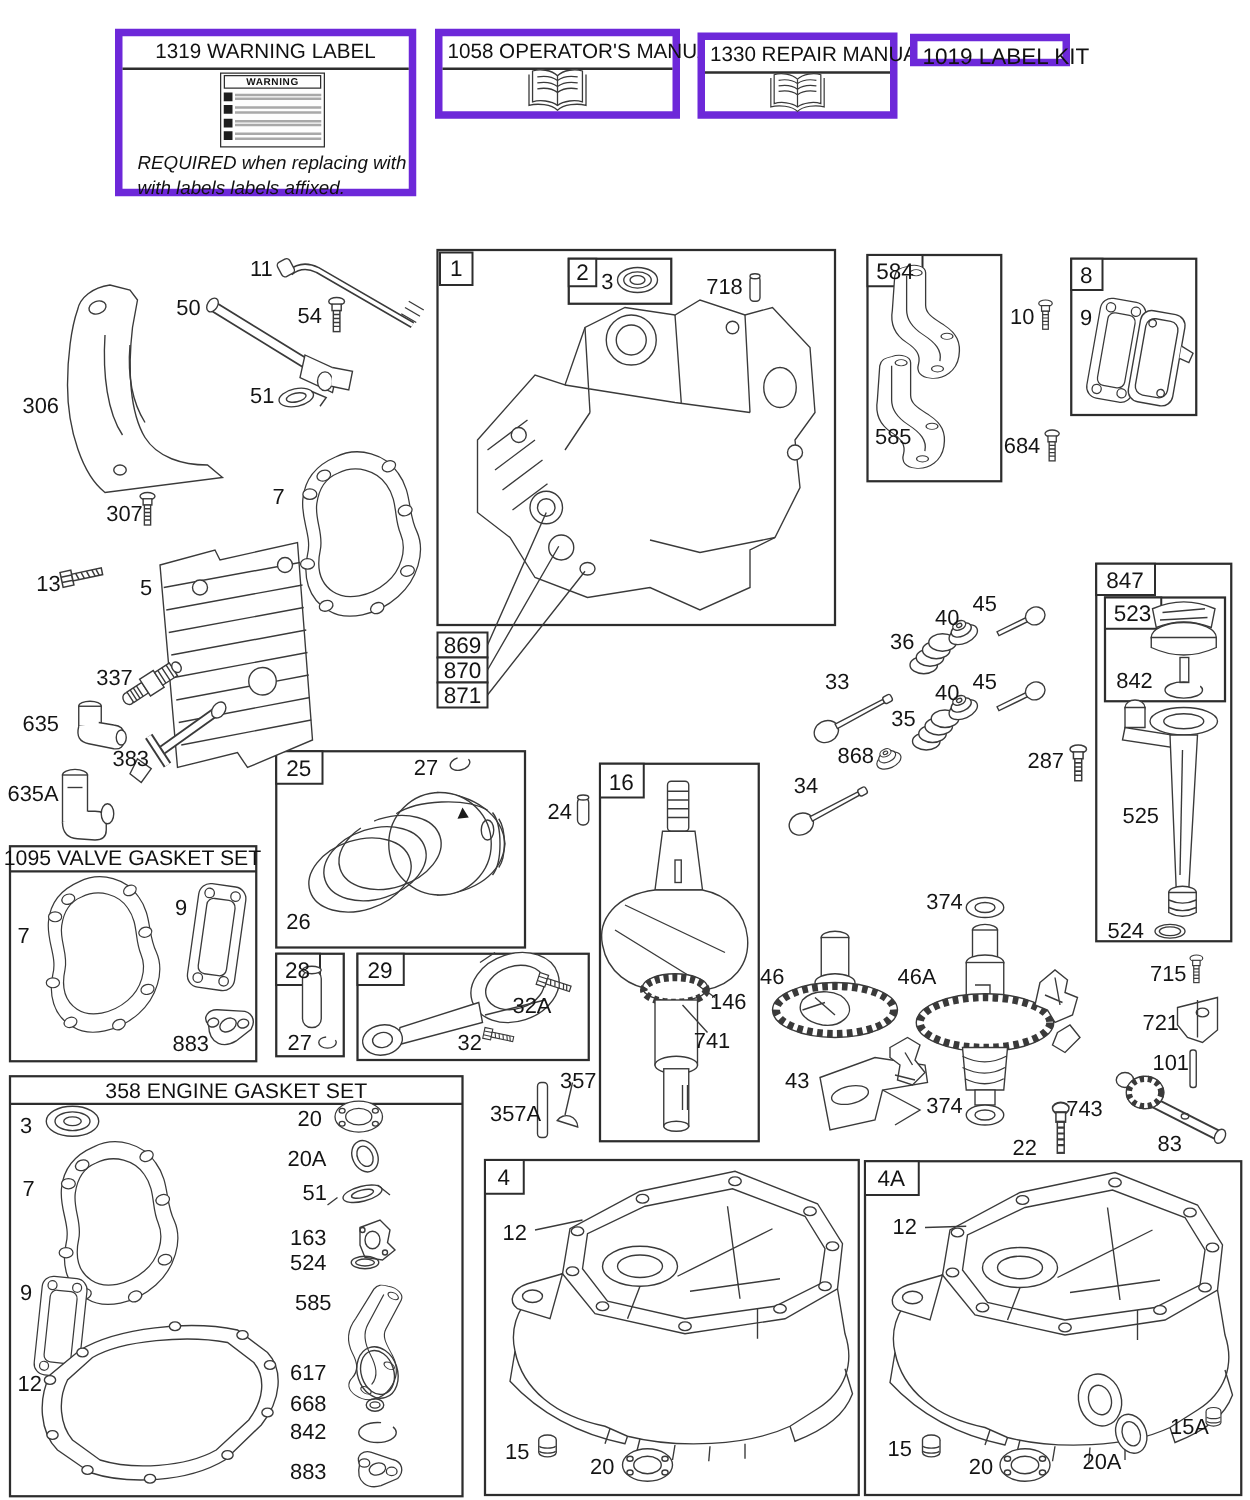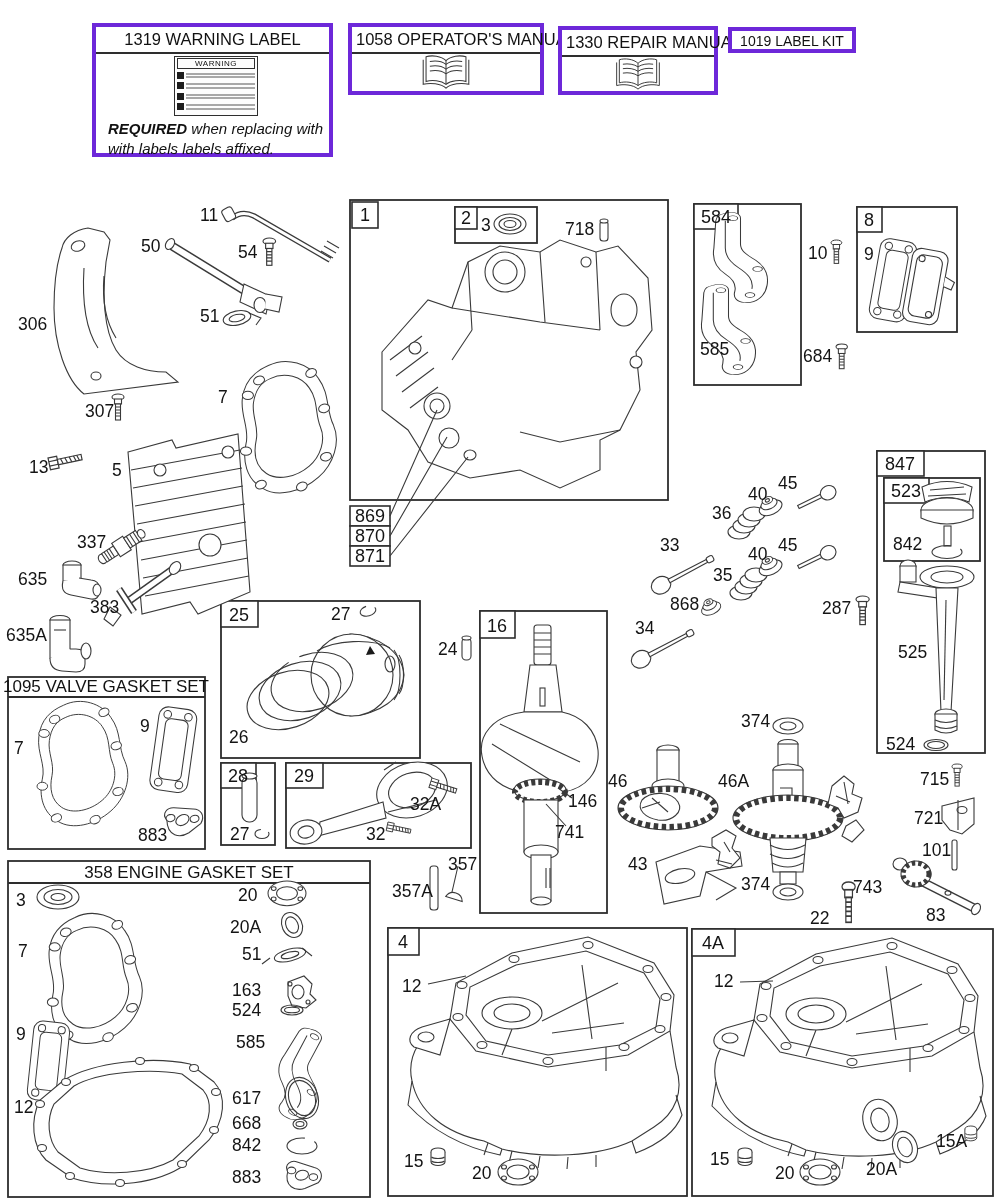--- a/index.html
+++ b/index.html
@@ -1,26 +1,26 @@
 <!DOCTYPE html>
 <html><head>
 <meta charset="utf-8">
 <style>
   *{margin:0;padding:0;box-sizing:border-box}
   html,body{background:#fff}
   body{width:1000px;height:1200px;font-family:"Liberation Sans",sans-serif;color:#111}
   #stage{position:relative;width:1000px;height:1200px;background:#fff;overflow:hidden}
   svg#diag{position:absolute;left:0;top:0}
-  .tbox{position:absolute;border:4px solid #6d28d9;background:#fff}
+  .tbox{position:absolute;border:6px solid #6d28d9;background:#fff}
   .tbox .bar{display:block;text-align:center;font-size:16.5px;color:#111;padding:3px 4px;border-bottom:2px solid #2e2e2e;white-space:nowrap}
   .tbox.nobar .bar{border-bottom:none;padding:2px 4px}
   .note{position:absolute;left:12px;top:92px;font-style:italic;font-size:15px;line-height:1.35;color:#111}
-  .note b{font-weight:bold}
+  .note b{font-weight:normal}
   .sticker{position:absolute;left:78px;top:29px;width:84px;height:60px;border:1.5px solid #2e2e2e;background:#fdfdfd;padding:1px 2px}
-  .sticker-head{border:1px solid #2e2e2e;font-size:8px;font-weight:normal;text-align:center;line-height:1.15;letter-spacing:.5px}
+  .sticker-head{border:1px solid #2e2e2e;font-size:8px;font-weight:bold;text-align:center;line-height:1.15;letter-spacing:.5px}
   .srow{display:flex;gap:2px;margin-top:2px;align-items:center}
   .srow .ic{width:7px;height:7px;background:#1c1c1c;flex:0 0 auto}
   .srow .tl{flex:1}
   .srow .tl i{display:block;height:2px;background:#a8a8a8;margin:1.5px 0}
   .bookwrap{display:flex;justify-content:center;align-items:center;height:calc(100% - 28px)}
   
   .fw{fill:#fff;stroke:#3a3a3a;stroke-width:1.1}
   .ln{fill:none;stroke:#3a3a3a;stroke-width:1.1}
   .wh{fill:none;stroke:#fff}
   .box{fill:none;stroke:#2d2d2d;stroke-width:1.8}
@@ -689,16 +689,16 @@
       <svg width="48" height="36" viewBox="0 0 54 40">
         <path d="M27 8 C22 3 12 2 6 4 L6 30 C12 28 22 29 27 33 C32 29 42 28 48 30 L48 4 C42 2 32 3 27 8 Z" class="fw"></path>
         <path d="M27 8 V33" class="ln"></path>
         <path d="M3 7 L3 33 C10 31 22 32 27 37 C32 32 44 31 51 33 L51 7" class="ln"></path>
         <path d="M10 9 C16 8 23 9 27 12 M10 14 C16 13 23 14 27 17 M10 19 C16 18 23 19 27 22 M44 9 C38 8 31 9 27 12 M44 14 C38 13 31 14 27 17 M44 19 C38 18 31 19 27 22" class="ln"></path>
       </svg>
     </div>
   </div>
 
   <div class="tbox nobar" style="left:728px;top:27px;width:128px;height:26px">
-    <span class="bar" style="font-size:14px">1019 LABEL KIT</span>
+    <span class="bar" style="font-size:18px">1019 LABEL KIT</span>
   </div>
 
 </div>
 
 </body></html>

